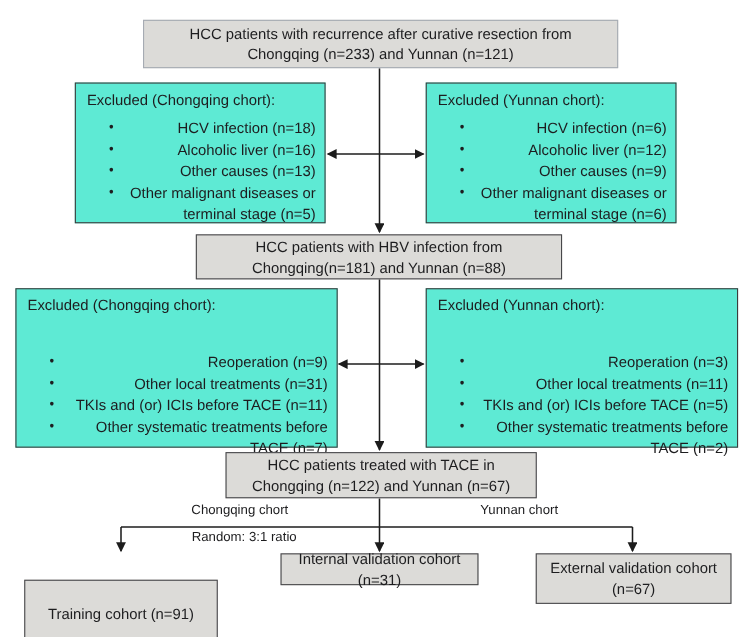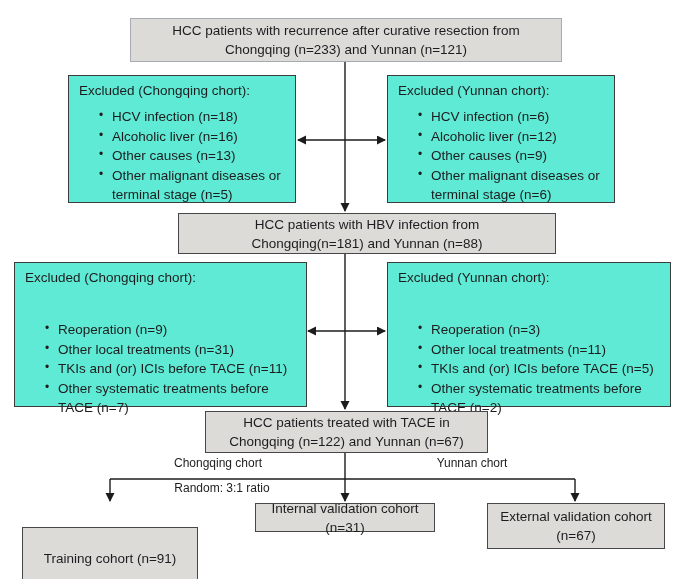--- a/index.html
+++ b/index.html
@@ -31,20 +31,21 @@
   .box.outline {
     background: #5eead4;
     border: 1.5px solid var(--outline-border, #3c3c3c);
     padding: 5px 8px 4px 10px;
   }
   .excl-title { font-size: 13.5px; }
   ul.excl-list {
     margin: 7px 0 0 0;
     padding: 0 0 0 20px;
     list-style: none;
+    text-align: right;
   }
   ul.excl-list.gap-lg { margin-top: 33px; }
   ul.excl-list li {
     position: relative;
     padding-left: 13px;
     line-height: 19.5px;
   }
   ul.excl-list li::before {
     content: "\2022";
     position: absolute;
@@ -111,21 +112,21 @@
   <div class="box outline" style="left:387px; top:75px; width:228px; height:128px;">
     <div class="excl-title">Excluded (Yunnan chort):</div>
     <ul class="excl-list">
       <li>HCV infection (n=6)</li>
       <li>Alcoholic liver (n=12)</li>
       <li>Other causes (n=9)</li>
       <li>Other malignant diseases or terminal stage (n=6)</li>
     </ul>
   </div>
 
-  <div class="box fill" style="left:178px; top:213px; width:378px; height:41px;">
+  <div class="box fill" style="left:178px; top:213px; width:333px; height:41px;">
     <span>HCC patients with HBV infection from</span>
     <span>Chongqing(n=181) and Yunnan (n=88)</span>
   </div>
 
   <div class="box outline" style="left:14px; top:262px; width:293px; height:145px;">
     <div class="excl-title">Excluded (Chongqing chort):</div>
     <ul class="excl-list gap-lg">
       <li>Reoperation (n=9)</li>
       <li>Other local treatments (n=31)</li>
       <li>TKIs and (or) ICIs before TACE (n=11)</li>

